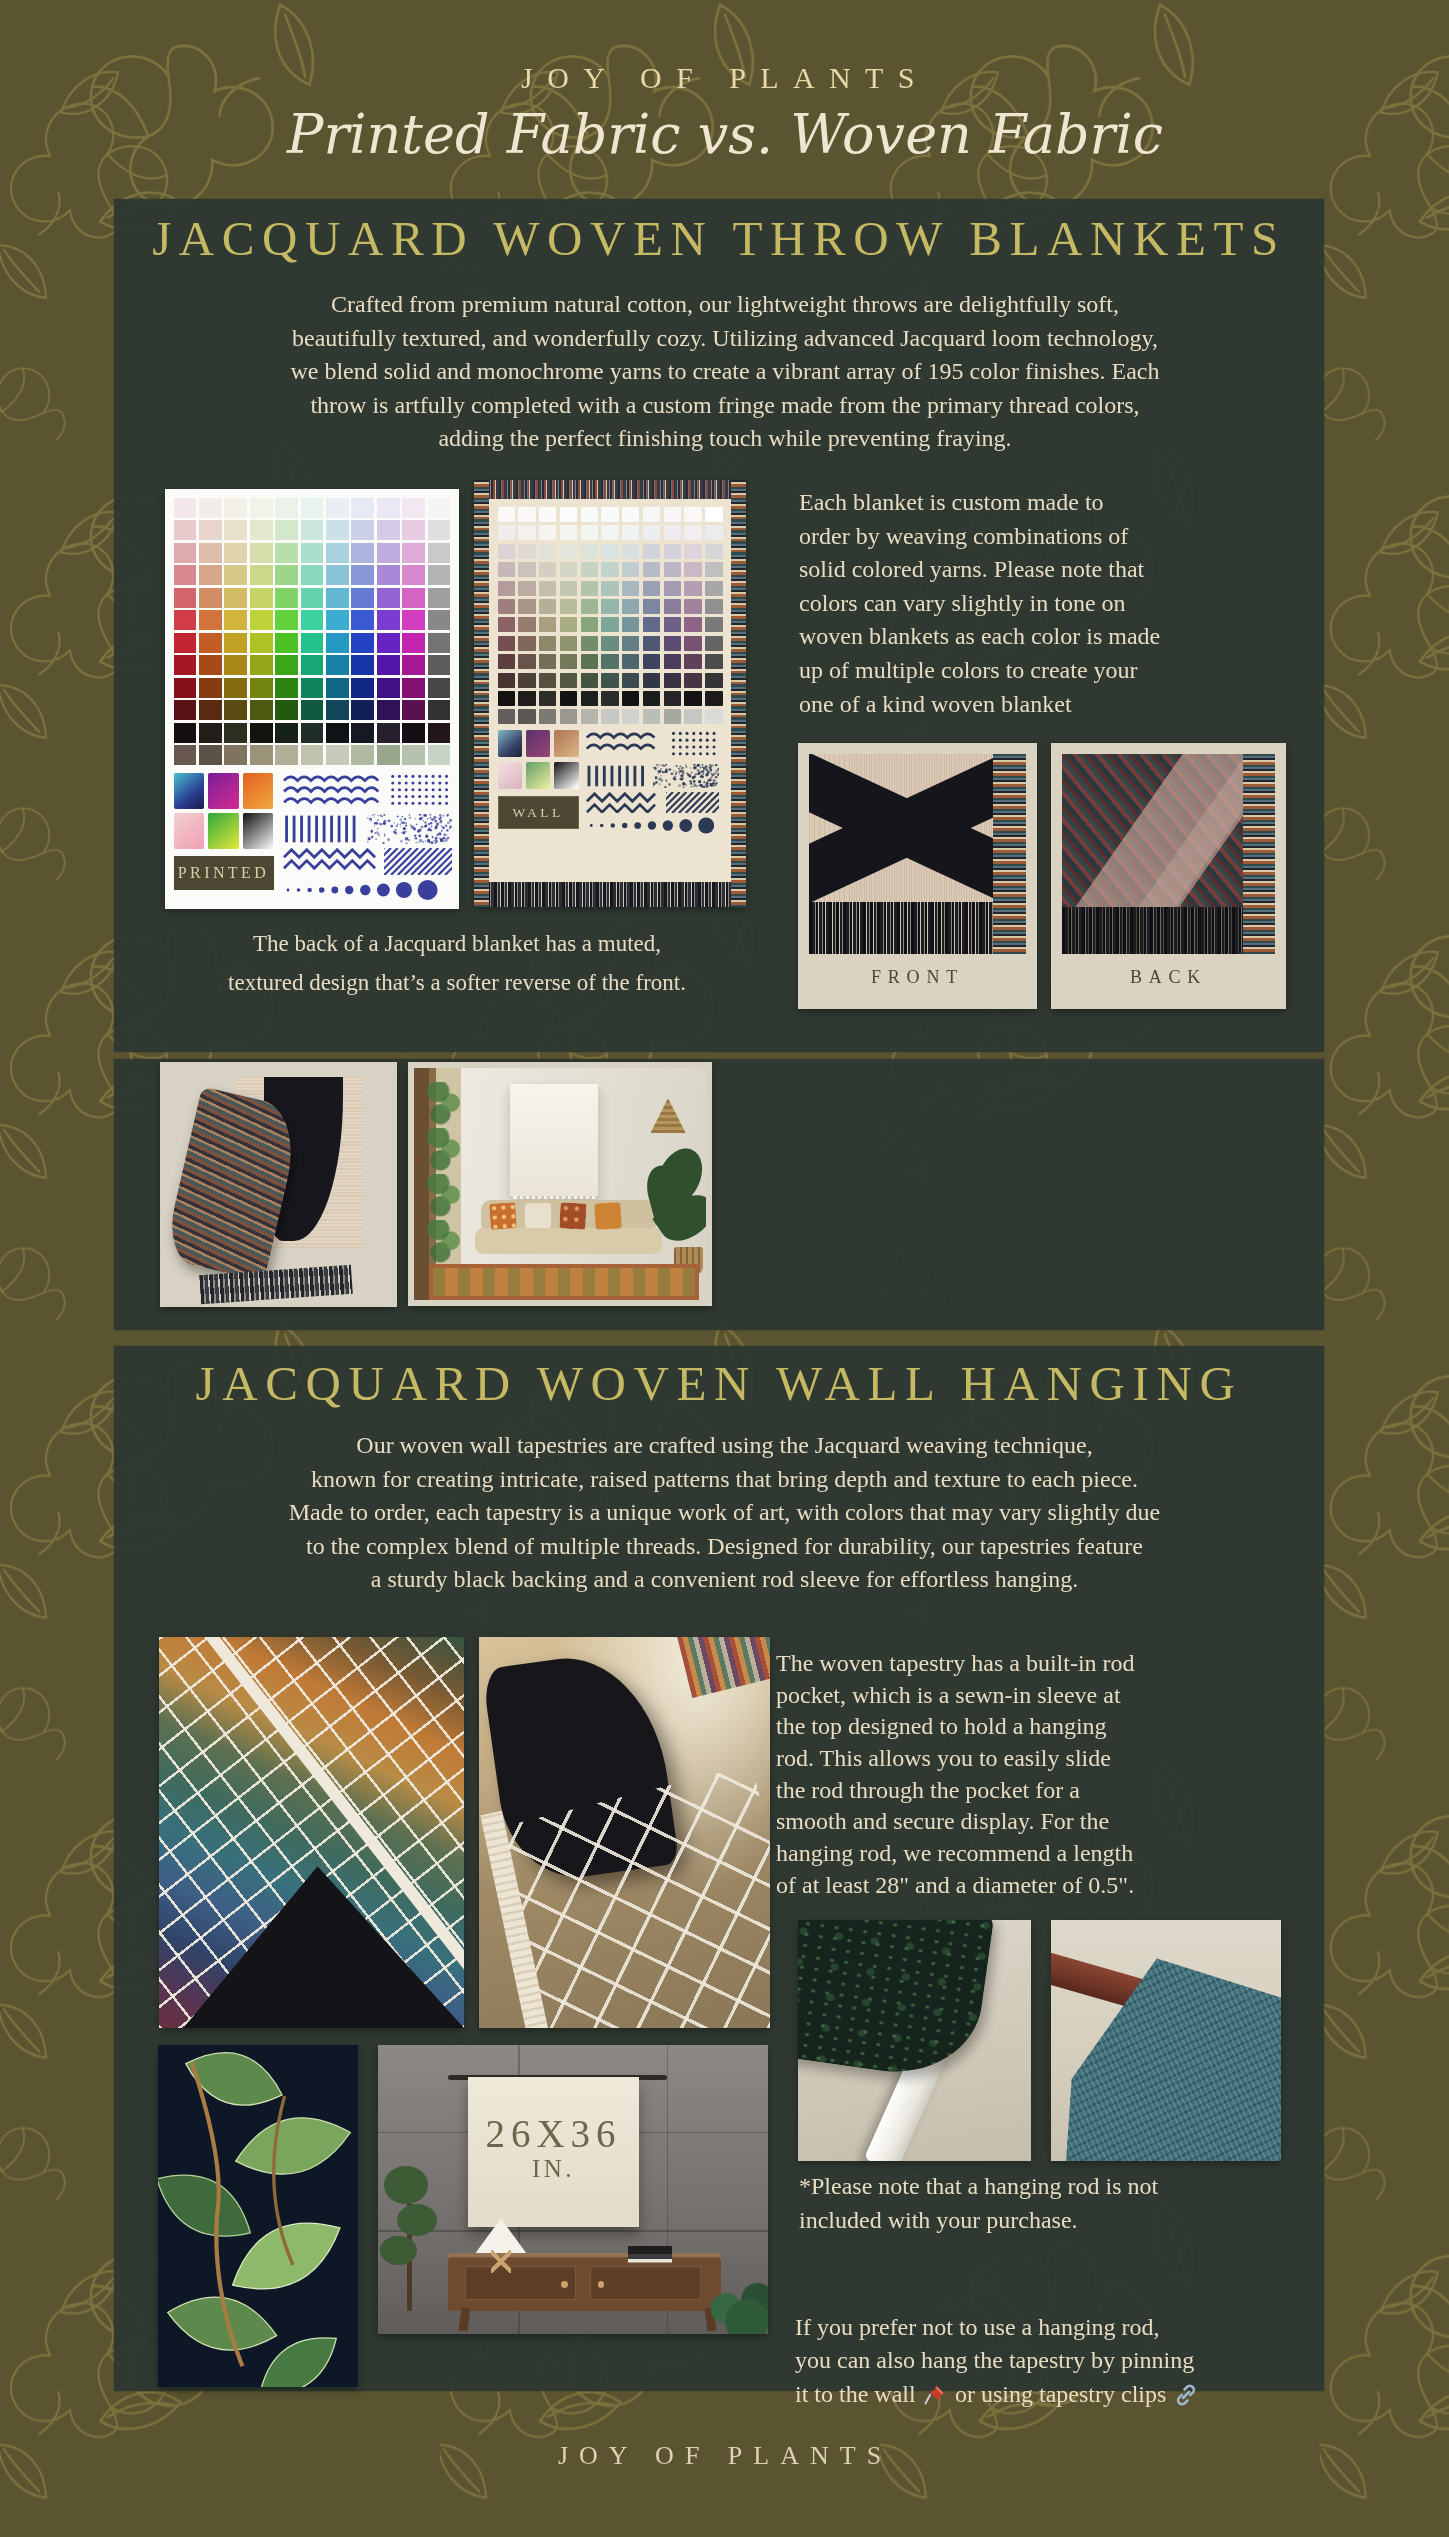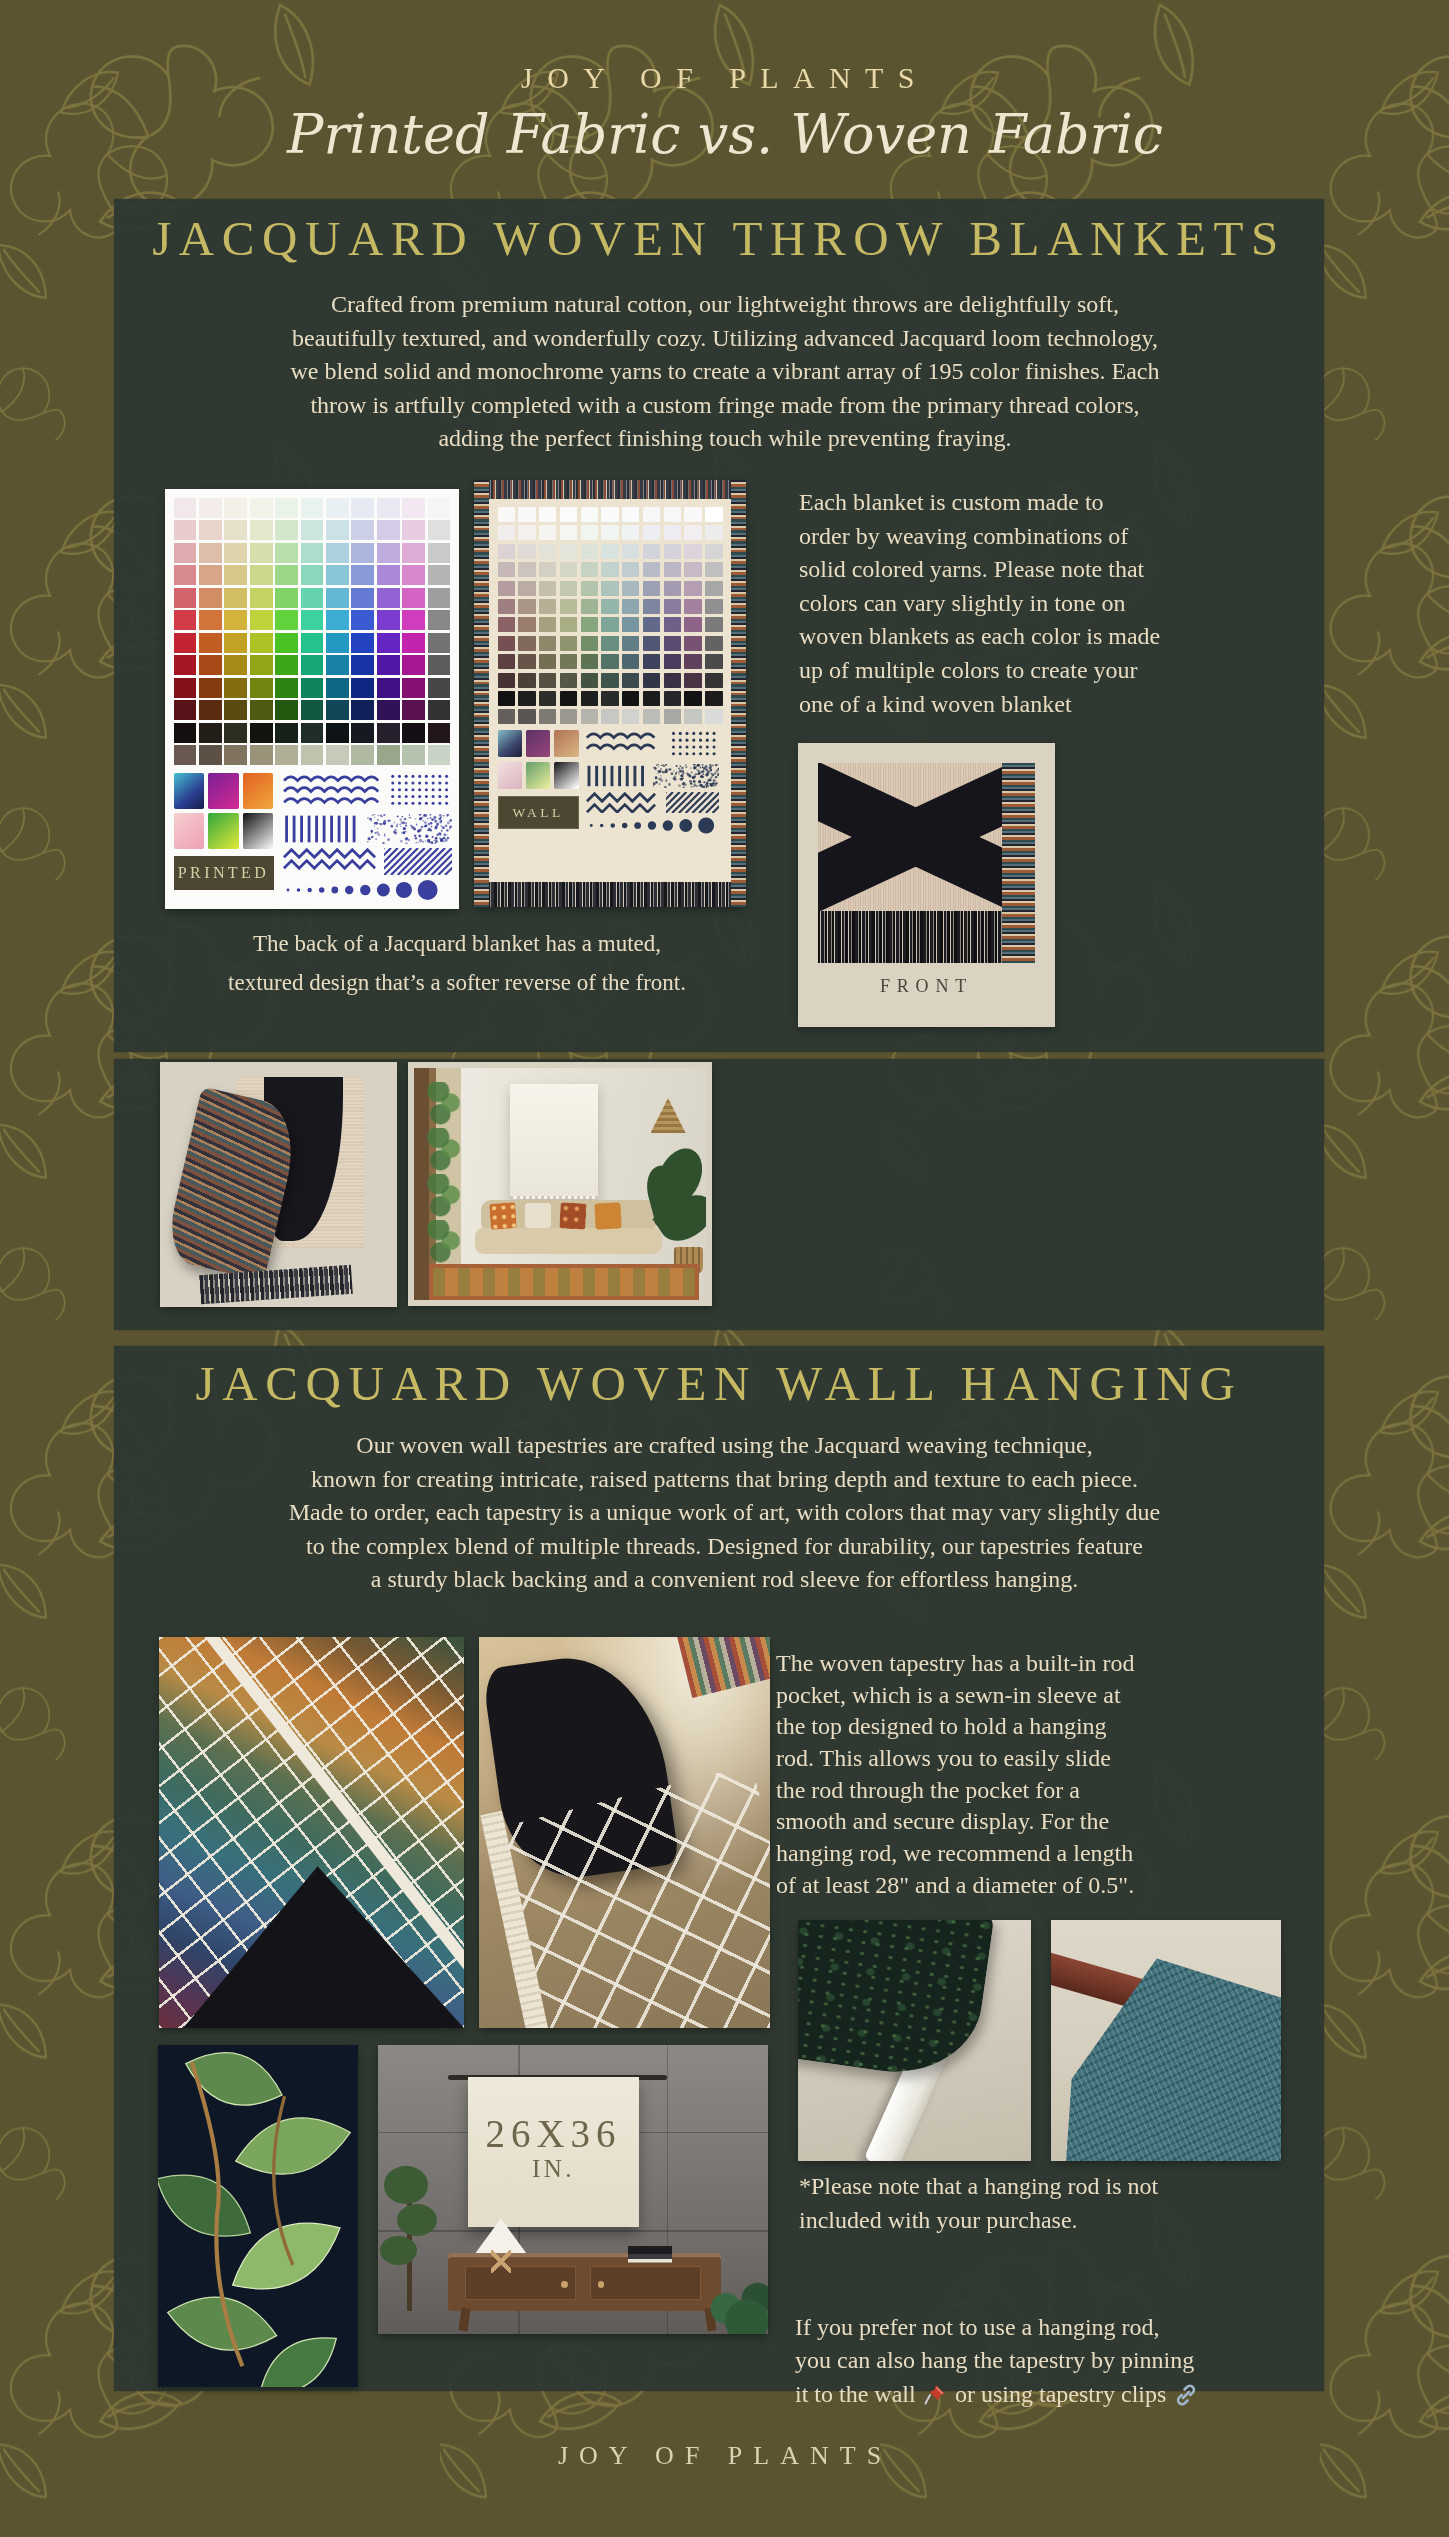--- a/index.html
+++ b/index.html
@@ -12,21 +12,21 @@
   
   .brand{width:100%;text-align:center;color:#e9d9a8;font-size:30px;letter-spacing:14.4px;z-index:2;}
   .subtitle{width:100%;text-align:center;color:#efe6d1;font-size:54px;font-style:italic;
             font-family:"DejaVu Serif","Liberation Serif",serif;z-index:2;}
   .h-sec{width:1210px;left:114px;text-align:center;color:#c5b964;font-size:49px;letter-spacing:7.6px;z-index:2;}
   .body-txt{color:#e8dcc2;font-size:24px;line-height:1.40;white-space:pre-line;z-index:2;}
   .center{text-align:center;}
   .footer-brand{width:100%;text-align:center;color:#dcd1b2;font-size:26px;letter-spacing:11px;z-index:2;}
   
   .photo{position:absolute;overflow:hidden;box-shadow:0 3.4px 8.5px rgba(0,0,0,.35);z-index:2;}
-  .photo-card{position:absolute;background:#dad3c1;padding:20px;z-index:2;box-shadow:0 3.4px 8.5px rgba(0,0,0,.35);}
+  .photo-card{position:absolute;background:#dad3c1;padding:11px;z-index:2;box-shadow:0 3.4px 8.5px rgba(0,0,0,.35);}
   .card-art{position:relative;overflow:hidden;height:200px;}
   .card-cap{height:44px;line-height:47px;text-align:center;font-size:18px;letter-spacing:6.8px;color:#4b463a;}
   
   .chart{background:#fbfbf9;padding:8.5px;}
   .sw-grid{display:grid;grid-template-columns:repeat(11,1fr);gap:2.5px;}
   .sw-grid div{height:20px;}
   .sw-grid.small div{height:15px;border-radius:0.8px;}
   .sw-grid.small{gap:3.4px;}
   .muted{filter:saturate(.45) brightness(1.06);}
   .chart-bottom{display:flex;gap:8.5px;margin-top:7.6px;}
@@ -1060,20 +1060,29 @@
 
   <div class="photo-card" style="left:798px;top:743px;width:217px;">
     <div class="card-art f-art">
       <div class="xbar x1"></div>
         <div class="xbar x2"></div>
       <div class="f-fringe"></div>
         <div class="multi-fringe"></div>
     </div>
     <div class="card-cap">FRONT</div>
   </div>
+  <div class="photo-card" style="left:1051px;top:743px;width:213px;">
+    <div class="card-art b-art">
+      <div class="b-band" style="left:28%;"></div>
+        <div class="b-band b-band2"></div>
+      <div class="b-fringe"></div>
+        <div class="multi-fringe"></div>
+    </div>
+    <div class="card-cap">BACK</div>
+  </div>
 
   <div class="abs body-txt center" style="left:144px;top:925px;width:626px;line-height:1.68;font-size:23px;">The back of a Jacquard blanket has a muted,
 textured design that’s a softer reverse of the front.</div>
 
   <div class="panel" style="top:1059px;height:271px;"></div>
 
   <div class="photo folded" style="left:160px;top:1062px;width:237px;height:245px;">
     <div class="fb-main">
         <div class="fb-black"></div>
       </div>

